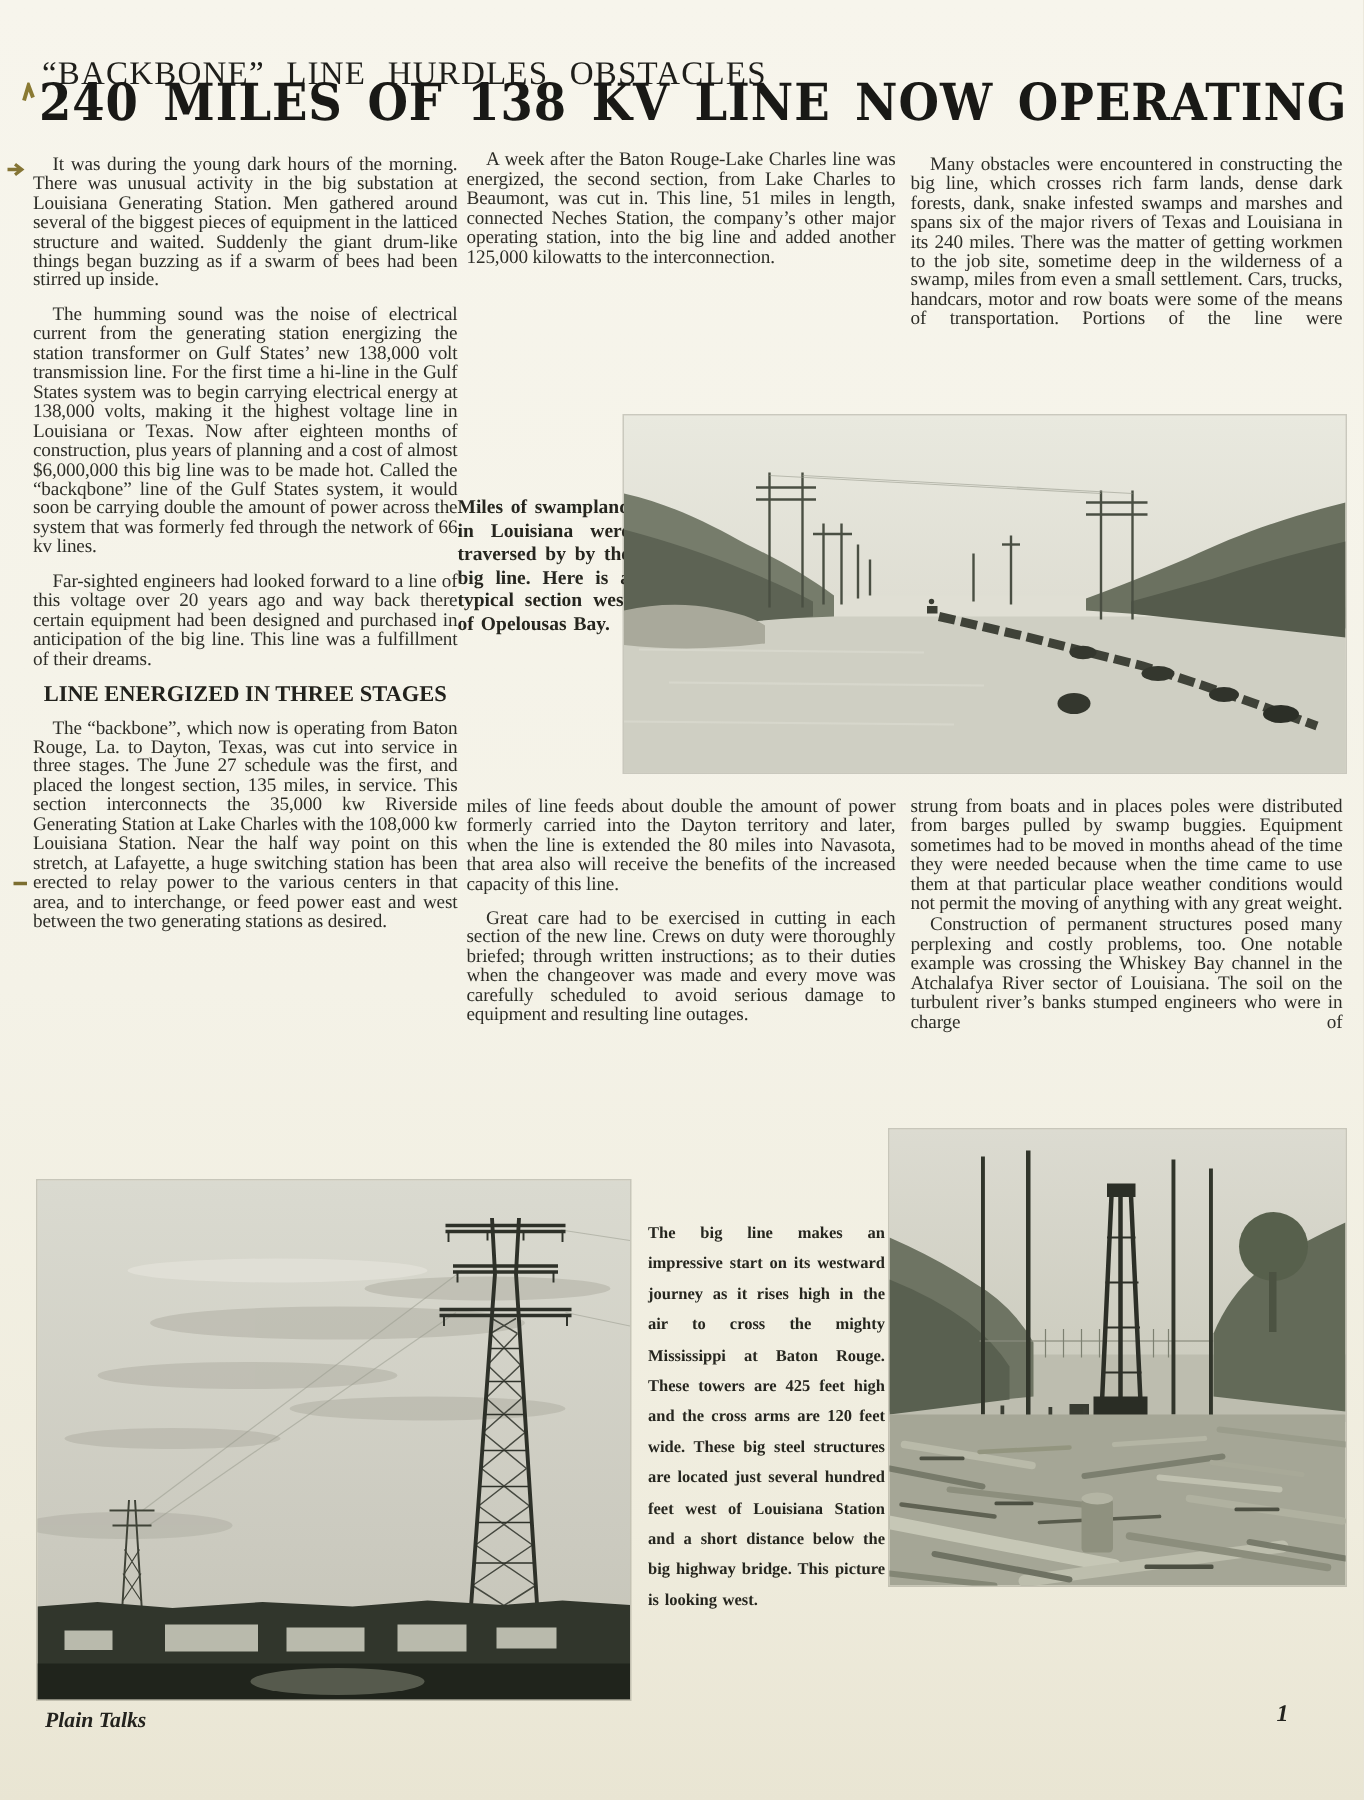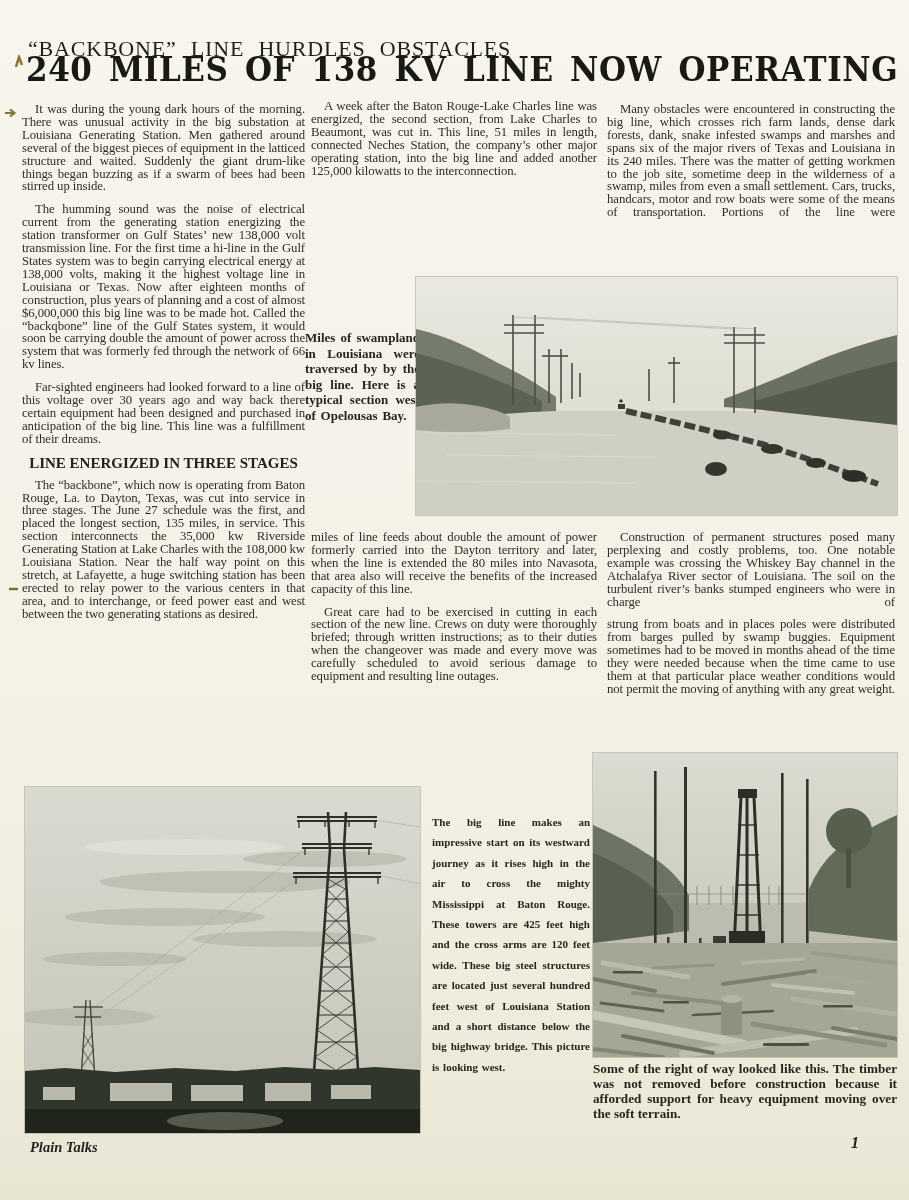--- a/index.html
+++ b/index.html
@@ -50,21 +50,21 @@
   <svg class="mark" style="left:4px;top:108px" width="13" height="10">
       <path d="M1,5 L10,5 M6,1.5 L10.5,5 L6,8.5" stroke="#857535" stroke-width="2.2" fill="none"></path>
     </svg>
   <svg class="mark" style="left:8px;top:585px" width="12" height="8">
       <path d="M1,4 L10,4" stroke="#7c6e30" stroke-width="2.4" fill="none"></path>
     </svg>
 
   <div class="col col1">
     <p class="body ind">It was during the young dark hours of the morning. There was unusual activity in the big substation at Louisiana Generating Station. Men gathered around several of the biggest pieces of equipment in the latticed structure and waited. Suddenly the giant drum-like things began buzzing as if a swarm of bees had been stirred up inside.</p>
     <p class="body ind">The humming sound was the noise of electrical current from the generating station energizing the station transformer on Gulf States’ new 138,000 volt transmission line. For the first time a hi-line in the Gulf States system was to begin carrying electrical energy at 138,000 volts, making it the highest voltage line in Louisiana or Texas. Now after eighteen months of construction, plus years of planning and a cost of almost $6,000,000 this big line was to be made hot. Called the “backqbone” line of the Gulf States system, it would soon be carrying double the amount of power across the system that was formerly fed through the network of 66 kv lines.</p>
-    <p class="body ind">Far-sighted engineers had looked forward to a line of this voltage over 30 years ago and way back there certain equipment had been designed and purchased in anticipation of the big line. This line was a fulfillment of their dreams.</p>
+    <p class="body ind">Far-sighted engineers had looked forward to a line of this voltage over 20 years ago and way back there certain equipment had been designed and purchased in anticipation of the big line. This line was a fulfillment of their dreams.</p>
     <h2 class="subhead">LINE ENERGIZED IN THREE STAGES</h2>
     <p class="body ind">The “backbone”, which now is operating from Baton Rouge, La. to Dayton, Texas, was cut into service in three stages. The June 27 schedule was the first, and placed the longest section, 135 miles, in service. This section interconnects the 35,000 kw Riverside Generating Station at Lake Charles with the 108,000 kw Louisiana Station. Near the half way point on this stretch, at Lafayette, a huge switching station has been erected to relay power to the various centers in that area, and to interchange, or feed power east and west between the two generating stations as desired.</p>
   </div>
 
   <div class="col col2top">
     <p class="body ind">A week after the Baton Rouge-Lake Charles line was energized, the second section, from Lake Charles to Beaumont, was cut in. This line, 51 miles in length, connected Neches Station, the company’s other major operating station, into the big line and added another 125,000 kilowatts to the interconnection.</p>
   </div>
 
   <div class="col col3top">
     <p class="body ind cont-end">Many obstacles were encountered in constructing the big line, which crosses rich farm lands, dense dark forests, dank, snake infested swamps and marshes and spans six of the major rivers of Texas and Louisiana in its 240 miles. There was the matter of getting workmen to the job site, sometime deep in the wilderness of a swamp, miles from even a small settlement. Cars, trucks, handcars, motor and row boats were some of the means of transportation. Portions of the line were</p>
@@ -128,22 +128,22 @@
       </g>
     </svg>
   </div>
 
   <div class="col col2bot">
     <p class="body">miles of line feeds about double the amount of power formerly carried into the Dayton territory and later, when the line is extended the 80 miles into Navasota, that area also will receive the benefits of the increased capacity of this line.</p>
     <p class="body ind">Great care had to be exercised in cutting in each section of the new line. Crews on duty were thoroughly briefed; through written instructions; as to their duties when the changeover was made and every move was carefully scheduled to avoid serious damage to equipment and resulting line outages.</p>
   </div>
 
   <div class="col col3bot">
+    <p class="body" style="margin-bottom:2px">strung from boats and in places poles were distributed from barges pulled by swamp buggies. Equipment sometimes had to be moved in months ahead of the time they were needed because when the time came to use them at that particular place weather conditions would not permit the moving of anything with any great weight.</p>
     <p class="body ind cont-end">Construction of permanent structures posed many perplexing and costly problems, too. One notable example was crossing the Whiskey Bay channel in the Atchalafya River sector of Louisiana. The soil on the turbulent river’s banks stumped engineers who were in charge of</p>
-    <p class="body" style="margin-bottom:2px">strung from boats and in places poles were distributed from barges pulled by swamp buggies. Equipment sometimes had to be moved in months ahead of the time they were needed because when the time came to use them at that particular place weather conditions would not permit the moving of anything with any great weight.</p>
   </div>
 
   <div class="photo photo2">
     <svg viewBox="0 0 395 346" preserveAspectRatio="none">
       <defs>
         <linearGradient id="sky2" x1="0" y1="0" x2="0" y2="1">
           <stop offset="0" stop-color="#dadad0"></stop>
             <stop offset=".7" stop-color="#cbcabf"></stop>
             <stop offset="1" stop-color="#c3c2b6"></stop>
         </linearGradient>
@@ -282,18 +282,17 @@
       <ellipse cx="138.5" cy="246" rx="10.5" ry="4" fill="#b4b5a4"></ellipse>
       <g fill="#4c4f42">
         <rect x="20" y="218" width="30" height="2.5" rx="1"></rect>
           <rect x="170" y="290" width="46" height="3" rx="1"></rect>
         <rect x="230" y="252" width="30" height="2.5" rx="1"></rect>
           <rect x="70" y="248" width="26" height="2.5" rx="1"></rect>
       </g>
     </svg>
   </div>
 
-  <div class="caption cap3">Some of the right of way looked like this. The timber was not removed before construction because it afforded support for heavy equipment moving over the soft terrain.</div>
 
   <div class="footer-left">Plain Talks</div>
   <div class="footer-right">1</div>
 
 </div>
 
 </body></html>

